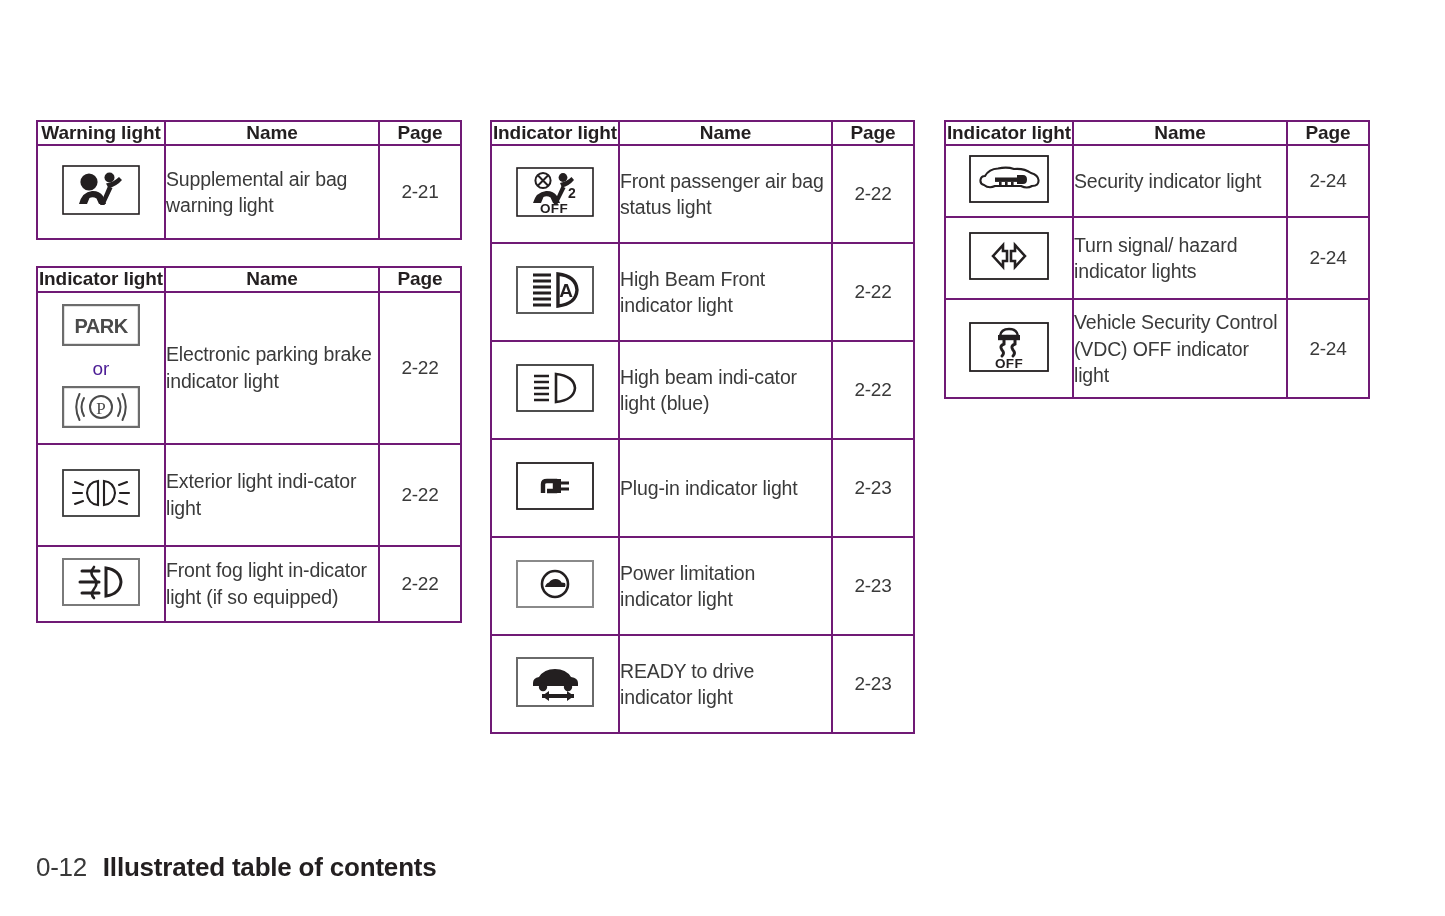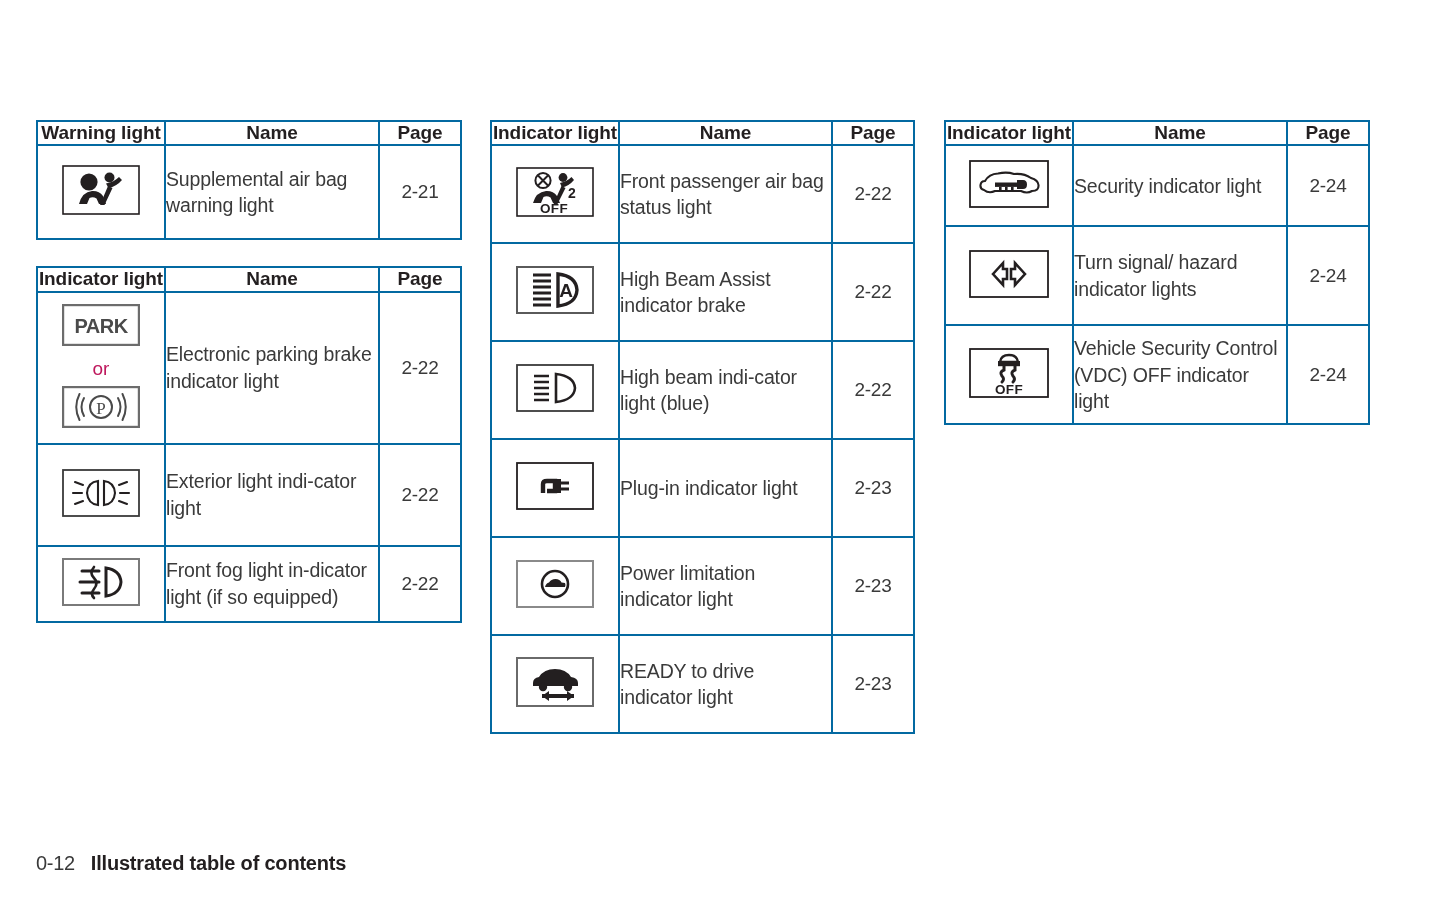--- a/index.html
+++ b/index.html
@@ -30,21 +30,21 @@
   .col-mid    { left: 490px; width: 419px; }
   .col-right  { left: 944px; width: 420px; }
 
   .tbl {
     border-collapse: collapse;
     table-layout: fixed;
     width: 100%;
     background: #fff;
   }
   .tbl td, .tbl th {
-    border: 2px solid #0369a1;
+    border: 2px solid #701a75;
     padding: 0;
     vertical-align: middle;
     background: #fff;
   }
 
   .c-icon  { width: 126px; }
   .c-name  { width: 212px; }
   .c-page  { width: 80px;  }
 
   .col-mid  .c-icon { width: 126px; }
@@ -85,35 +85,35 @@
     color: #3a3a3a;
     padding: 4px 2px;
   }
 
   .icon-wrap {
     display: inline-block;
     line-height: 0;
   }
   .or-text {
     font-size: 19px;
-    color: #be185d;
+    color: #4c1d95;
     line-height: 1;
     padding: 9px 0 8px 0;
     text-align: center;
   }
 
   
   .gap { height: 26px; }
 
   
   .footer {
     position: absolute;
     left: 36px;
     top: 852px;
-    font-size: 20px;
+    font-size: 26px;
     white-space: nowrap;
   }
   .footer .fnum {
     color: #3a3a3a;
     letter-spacing: -0.3px;
   }
   .footer .ftitle {
     font-weight: bold;
     color: #231f20;
     margin-left: 16px;
@@ -255,21 +255,21 @@
         <td class="cell-icon">
           <span class="icon-wrap">
             <svg width="78" height="48" viewBox="0 0 78 48">
               <rect x="1" y="1" width="76" height="46" fill="#fff" stroke="#5a5a5a" stroke-width="2"></rect>
               <path d="M17 9 L35 9 M17 15 L35 15 M17 21 L35 21 M17 27 L35 27 M17 33 L35 33 M17 39 L35 39" fill="none" stroke="#231f20" stroke-width="3.2" stroke-linecap="butt"></path>
               <path d="M42 8 L42 40 Q60 38 61 24 Q60 10 42 8 Z" fill="none" stroke="#231f20" stroke-width="3.4"></path>
               <text x="50" y="31" text-anchor="middle" font-family="Liberation Sans, sans-serif" font-size="19" font-weight="bold" fill="#231f20">A</text>
             </svg>
           </span>
         </td>
-        <td class="cell-name">High Beam Assist indicator brake</td>
+        <td class="cell-name">High Beam Front indicator light</td>
         <td class="cell-page">2-22</td>
       </tr>
 
       <tr style="height:98px;">
         <td class="cell-icon">
           <span class="icon-wrap">
             <svg width="78" height="48" viewBox="0 0 78 48">
               <rect x="1" y="1" width="76" height="46" fill="#fff" stroke="#3a3a3a" stroke-width="1.8"></rect>
               <path d="M18 12 L33 12 M18 18 L33 18 M18 24 L33 24 M18 30 L33 30 M18 36 L33 36" fill="none" stroke="#231f20" stroke-width="2.6"></path>
               <path d="M40 10 L40 38 Q58 36 59 24 Q58 12 40 10 Z" fill="none" stroke="#231f20" stroke-width="2.6"></path>
@@ -332,40 +332,40 @@
 
   <div class="col col-right" style="top:120px;">
     <table class="tbl">
       <tbody>
           <tr>
         <th class="hd hd-icon c-icon">Indicator light</th>
         <th class="hd c-name">Name</th>
         <th class="hd c-page">Page</th>
       </tr>
 
-      <tr style="height:81px;">
+      <tr style="height:72px;">
         <td class="cell-icon">
           <span class="icon-wrap">
             <svg width="80" height="48" viewBox="0 0 80 48">
               <rect x="1" y="1" width="78" height="46" fill="#fff" stroke="#231f20" stroke-width="1.8"></rect>
               <path d="M15 30 Q11 29 11.5 25 Q12 21 16 21 Q20 14 29 13.5 Q38 11.5 45 14 Q55 13 62 18 Q69 20 69.5 25 Q70 31 63 31 Q58 34 52 31 L26 31 Q20 34 15 30 Z" fill="#fff" stroke="#231f20" stroke-width="2.1"></path>
               <path d="M26 24.5 L48 24.5 L48 20 L54 20 Q58 20 58 24.5 Q58 29 54 29 L48 29 L48 24.5" fill="#231f20"></path>
               <rect x="26" y="22.5" width="23" height="4.4" fill="#231f20"></rect>
               <rect x="30" y="26.9" width="2.6" height="3.4" fill="#231f20"></rect>
               <rect x="36" y="26.9" width="2.6" height="3.4" fill="#231f20"></rect>
               <rect x="42" y="26.9" width="2.6" height="3.4" fill="#231f20"></rect>
             </svg>
           </span>
         </td>
         <td class="cell-name">Security indicator light</td>
         <td class="cell-page">2-24</td>
       </tr>
 
 
-      <tr style="height:99px;padding-left:35px;">
+      <tr style="height:82px;padding-left:35px;">
         <td class="cell-icon">
           <span class="icon-wrap">
             <svg width="80" height="48" viewBox="0 0 80 48">
               <rect x="1" y="1" width="78" height="46" fill="#fff" stroke="#231f20" stroke-width="1.8"></rect>
               <path d="M24 24 L34 13 L34 19 L38 19 L38 29 L34 29 L34 35 Z" fill="#fff" stroke="#231f20" stroke-width="2.6" stroke-linejoin="miter"></path>
               <path d="M56 24 L46 13 L46 19 L42 19 L42 29 L46 29 L46 35 Z" fill="#fff" stroke="#231f20" stroke-width="2.6" stroke-linejoin="miter"></path>
             </svg>
           </span>
         </td>
         <td class="cell-name">Turn signal/ hazard indicator lights</td>

